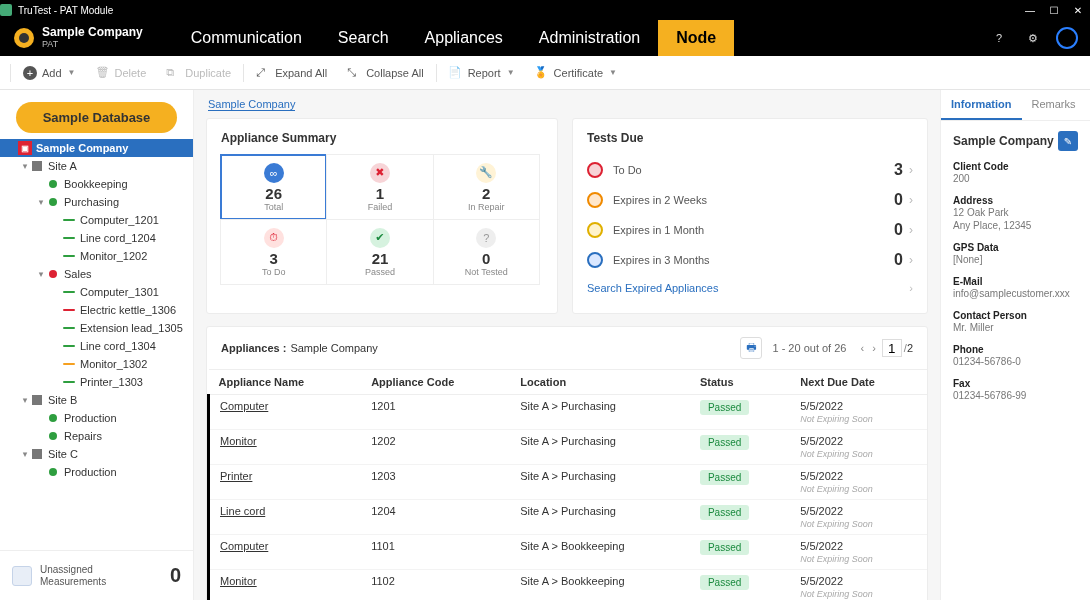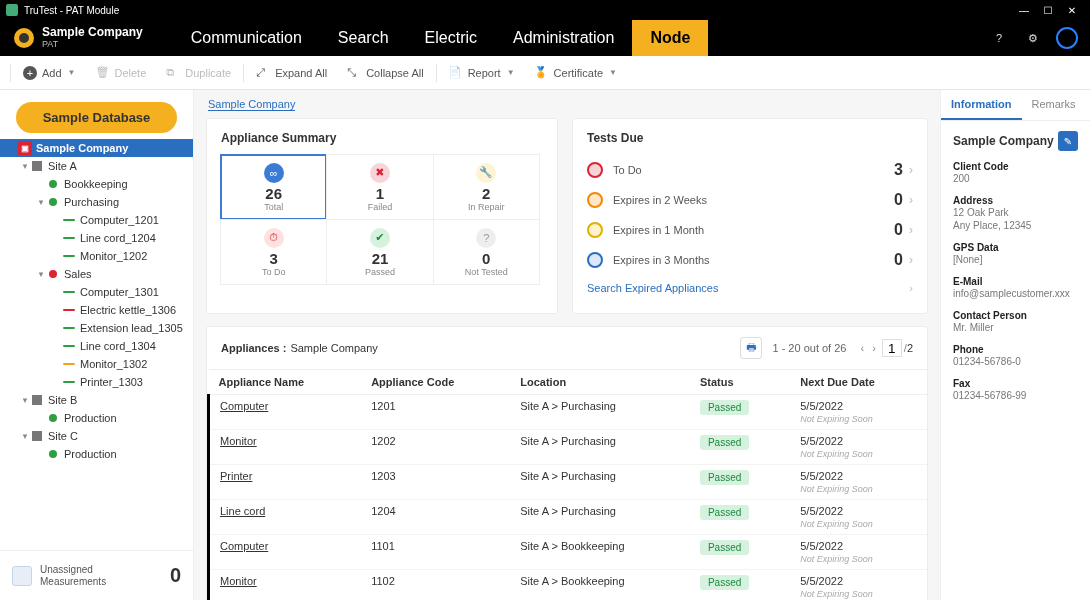--- a/index.html
+++ b/index.html
@@ -1,17 +1,17 @@
 <!DOCTYPE html>
 <html><head>
 <meta charset="utf-8">
 <style>
 * { margin:0; padding:0; box-sizing:border-box; font-family:Arial,Helvetica,sans-serif; }
 body { background:#000; width:1090px; height:600px; overflow:hidden; font-size:11px; color:#333; }
-.titlebar { height:20px; background:#000; color:#fff; display:flex; align-items:center; padding:0 6px; font-size:10px; }
+.titlebar { height:20px; background:#000; color:#fff; display:flex; align-items:center; padding:0 0; font-size:10px; }
 .titlebar .logo { width:12px; height:12px; background:#4a7; border-radius:2px; margin-right:6px; }
 .titlebar .spacer { flex:1; }
 .titlebar .win-btn { width:24px; text-align:center; cursor:pointer; }
 .header { height:36px; background:#000; display:flex; align-items:center; color:#fff; }
 .header .brand-icon { width:20px; height:20px; border-radius:50%; background:#f5b020; margin:0 8px 0 14px; position:relative; }
 .header .brand-icon::after{content:"";position:absolute;left:5px;top:5px;width:10px;height:10px;border-radius:50%;background:#333;}
 .header .company-col { display:flex; flex-direction:column; line-height:1.1; margin-right:30px; }
 .header .company-col .c1 { font-size:12px; font-weight:600; }
 .header .company-col .c2 { font-size:9px; color:#bbb; }
 .header .nav-item { padding:0 18px; height:100%; display:flex; align-items:center; font-size:16px; cursor:pointer; }
@@ -101,21 +101,21 @@
   <div class="win-btn">☐</div>
   <div class="win-btn">✕</div>
 </div>
 
 <div class="header">
   <div class="brand-icon"></div>
   <div class="company-col">
     <span class="c1">Sample Company</span>
     <span class="c2">PAT</span>
   </div>
-  <div id="nav-host" style="display: contents;"><div class="nav-item">Communication</div><div class="nav-item">Search</div><div class="nav-item">Electric</div><div class="nav-item">Administration</div><div class="nav-item active">Node</div></div>
+  <div id="nav-host" style="display: contents;"><div class="nav-item">Communication</div><div class="nav-item">Search</div><div class="nav-item">Appliances</div><div class="nav-item">Administration</div><div class="nav-item active">Node</div></div>
   <div class="hspacer"></div>
   <div class="hicon">?</div>
   <div class="hicon">⚙</div>
   <div class="avatar"></div>
 </div>
 
 <div class="toolbar">
   <div class="sep"></div>
   <div class="tb-btn">
     <span class="tb-icon" style="background:#555;border-radius:50%;color:#fff;display:flex;align-items:center;justify-content:center;font-size:11px;">+</span>
@@ -258,20 +258,27 @@
             <span class="bld"></span>
           </span>
           <span>Site B</span>
         </div>
         <div class="row lv2">
           <span class="arr"></span>
           <span class="tic">
             <span class="pin green"></span>
           </span>
           <span>Production</span>
+        </div>
+        <div class="row lv2">
+          <span class="arr"></span>
+          <span class="tic">
+            <span class="pin green"></span>
+          </span>
+          <span>Repairs</span>
         </div>
         <div class="row lv1">
           <span class="arr">▾</span>
           <span class="tic">
             <span class="bld"></span>
           </span>
           <span>Site C</span>
         </div>
         <div class="row lv2">
           <span class="arr"></span>

